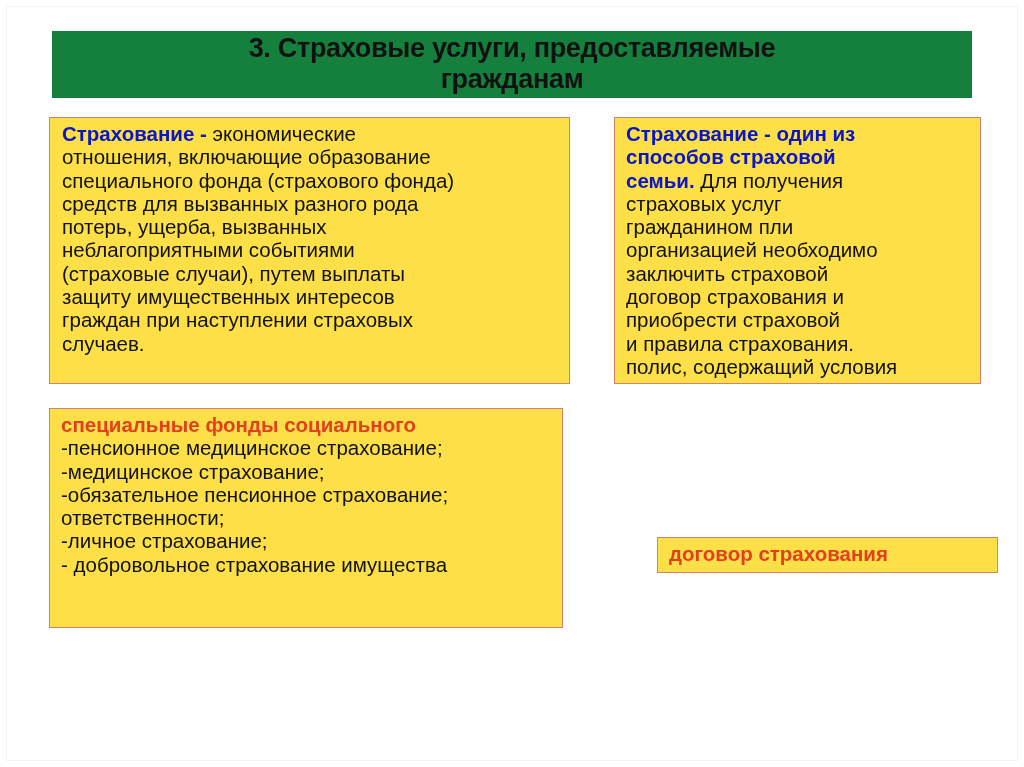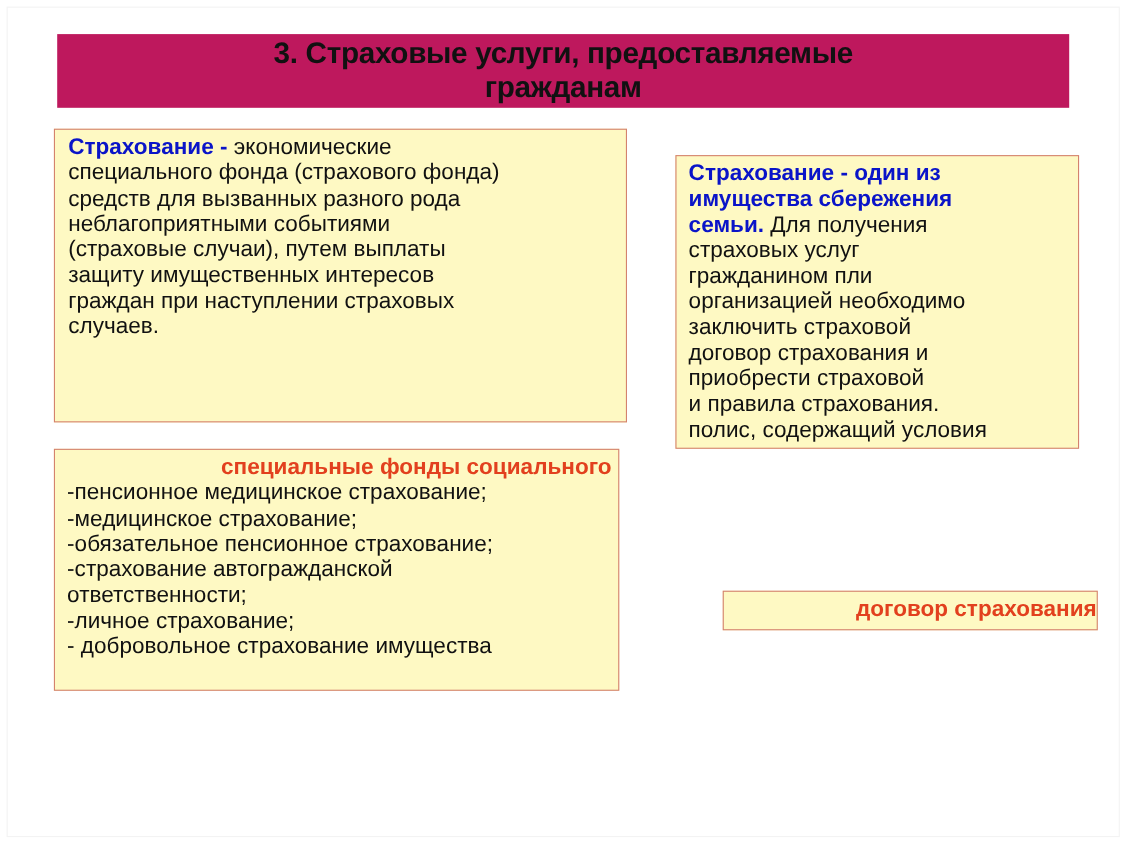--- a/index.html
+++ b/index.html
@@ -16,103 +16,103 @@
     }
     .slide-frame {
       position: absolute;
       left: 6px; top: 6px; right: 6px; bottom: 6px;
       border: 1px solid #f3f3f3;
     }
     .title-box {
       position: absolute;
       left: 52px; top: 31px;
       width: 920px; height: 67px;
-      background: #be185d;
+      background: #15803d;
       text-align: center;
       color: #111111;
       font-weight: bold;
       font-size: 27px;
       line-height: 31px;
       padding-top: 2px;
       box-sizing: border-box;
       letter-spacing: -0.3px;
     }
     .title-box span { display: block; }
     .box {
       position: absolute;
-      background: #fef9c3;
+      background: #fde047;
       border: 1.5px solid #d4826e;
       box-sizing: border-box;
       color: #111111;
       font-size: 20.5px;
       line-height: 23.3px;
       padding: 4px 6px 0 11px;
     }
     .box-def {
       left: 49px; top: 117px; width: 521px; height: 267px;
       padding-left: 12px;
     }
     .box-save {
       left: 614px; top: 117px; width: 367px; height: 267px;
       padding-left: 11px;
-      margin-top: 24px;
     }
     .box-funds {
       left: 49px; top: 408px; width: 514px; height: 220px;
       padding-left: 11px;
     }
     .box-contract {
       left: 657px; top: 537px; width: 341px; height: 36px;
       padding: 4px 0 0 11px;
     }
     .blue-bold { color: #0a14c8; font-weight: bold; }
-    .red-bold  { color: #e2401e; font-weight: bold; text-align: right; }
+    .red-bold  { color: #e2401e; font-weight: bold; }
     .line { display: block; white-space: nowrap; }
   </style>
 </head>
 <body>
 
 <div class="slide-frame"></div>
 
 <div class="title-box">
   <span>3. Страховые услуги, предоставляемые</span>
   <span>гражданам</span>
 </div>
 
 <div class="box box-def">
   <span class="line"><span class="blue-bold">Страхование -</span><span> экономические</span></span>
+  <span class="line">отношения, включающие образование</span>
   <span class="line">специального фонда (страхового фонда)</span>
   <span class="line">средств для вызванных разного рода</span>
+  <span class="line">потерь, ущерба, вызванных</span>
   <span class="line">неблагоприятными событиями</span>
   <span class="line">(страховые случаи), путем выплаты</span>
   <span class="line">защиту имущественных интересов</span>
   <span class="line">граждан при наступлении страховых</span>
   <span class="line">случаев.</span>
 </div>
 
 <div class="box box-save">
   <span class="line blue-bold">Страхование - один из</span>
-  <span class="line blue-bold">имущества сбережения</span>
+  <span class="line blue-bold">способов страховой</span>
   <span class="line"><span class="blue-bold">семьи.</span><span> Для получения</span></span>
   <span class="line">страховых услуг</span>
   <span class="line">гражданином пли</span>
   <span class="line">организацией необходимо</span>
   <span class="line">заключить страховой</span>
   <span class="line">договор страхования и</span>
   <span class="line">приобрести страховой</span>
   <span class="line">и правила страхования.</span>
   <span class="line">полис, содержащий условия</span>
 </div>
 
 <div class="box box-funds">
   <span class="line red-bold">специальные фонды социального</span>
   <span class="line">-пенсионное медицинское страхование;</span>
   <span class="line">-медицинское страхование;</span>
   <span class="line">-обязательное пенсионное страхование;</span>
-  <span class="line">-страхование автогражданской</span>
   <span class="line">ответственности;</span>
   <span class="line">-личное страхование;</span>
   <span class="line">- добровольное страхование имущества</span>
 </div>
 
 <div class="box box-contract">
   <span class="line red-bold">договор страхования</span>
 </div>
 
 </body></html>

